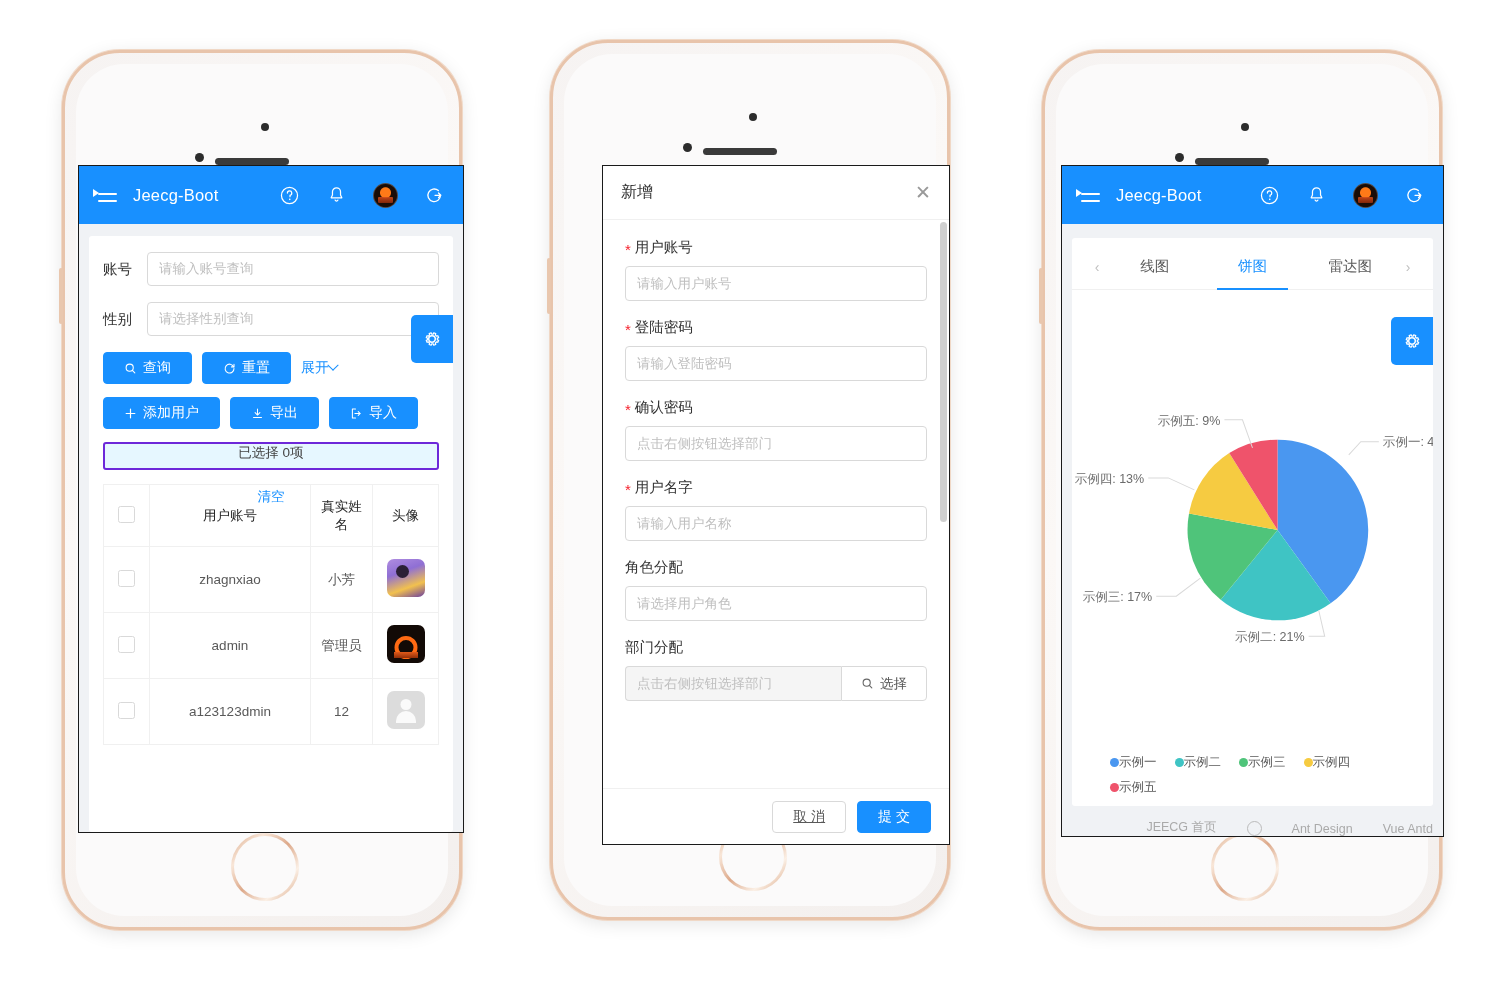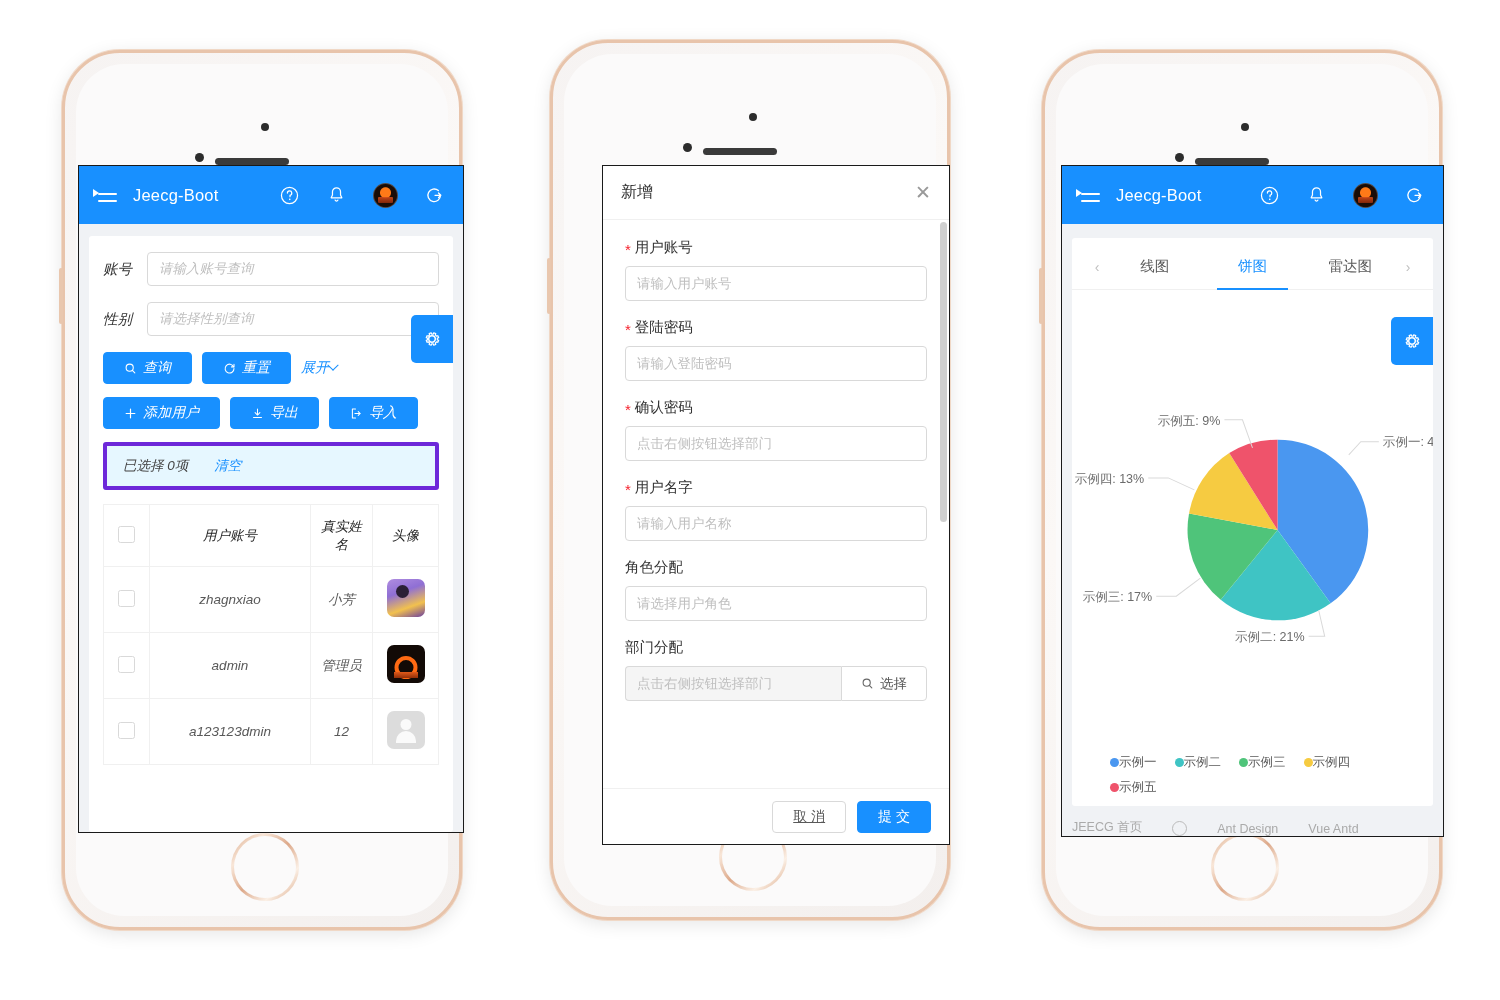--- a/index.html
+++ b/index.html
@@ -68,21 +68,21 @@
     width:25px; height:25px; border-radius:50%;
     background: radial-gradient(circle at 50% 38%, #ff7a18 0 5px, #1a0d08 6px 100%);
     position:relative; overflow:hidden; border:1px solid rgba(255,255,255,.25);
   }
   .avatar-nav::after{
     content:""; position:absolute; left:4px; right:4px; bottom:4px; height:6px;
     background:linear-gradient(#d24b1a,#8e2a0c); border-radius:1px; opacity:.9;
   }
 
   
-  .page-wrap { padding:12px 10px 0 10px; height:calc(100% - 58px); overflow:hidden; background:#f0f2f5;font-style:italic; }
+  .page-wrap { padding:12px 10px 0 10px; height:calc(100% - 58px); overflow:hidden; background:#f0f2f5; }
   .card { background:#fff; border-radius:3px; padding:16px 14px 0 14px; height:100%; }
   .form-row { display:flex; align-items:center; margin-bottom:16px; }
   .form-label { width:44px; font-size:14.5px; color:#333; flex:0 0 auto; }
   .inp {
     flex:1; height:34px; border:1px solid #d9d9d9; border-radius:4px;
     background:#fff; display:flex; align-items:center; padding:0 11px;
     font-size:13.5px; color:#bfbfbf; position:relative;
   }
   .inp .chev {
     position:absolute; right:11px; width:9px; height:9px;
@@ -91,23 +91,23 @@
   }
   .btn-row { display:flex; align-items:center; gap:10px; margin-bottom:13px; }
   .btn {
     height:32px; border-radius:4px; display:inline-flex; align-items:center; justify-content:center;
     gap:6px; padding:0 20px; font-size:14px; cursor:pointer; white-space:nowrap;
   }
   .btn-primary { background:#1890ff; color:#fff; border:1px solid #1890ff; }
   .btn-link { color:#1890ff; font-size:14px; display:inline-flex; align-items:center; gap:0; cursor:pointer; }
   .chev-down { width:8px;height:8px;border-right:1.5px solid #1890ff;border-bottom:1.5px solid #1890ff;transform:rotate(45deg) translate(-2px,-2px); }
   .alert-bar {
-    background:#e6f7ff; border:4px solid #6d28d9; border-radius:3px;
-    height:48px; display:flex; align-items:center; padding:0 16px;
-    font-size:13.5px; color:#444; gap:26px; margin-bottom:14px;
+    background:#e6f7ff; border:2px solid #6d28d9; border-radius:3px;
+    height:28px; display:flex; align-items:center; padding:0 16px;
+    font-size:13.5px; color:#444; gap:26px; margin-bottom:14px;flex-direction:column;
   }
   .alert-link { color:#1890ff; cursor:pointer; }
 
   table.tbl { width:100%; border-collapse:collapse; table-layout:fixed; font-size:13.5px; }
   table.tbl th, table.tbl td {
     border:1px solid #f0f0f0; text-align:center; color:#595959; font-weight:400;
     padding:8px 4px; vertical-align:middle;
   }
   table.tbl th { height:62px; color:#262626; }
   table.tbl td { height:66px; }
@@ -174,21 +174,21 @@
     display:flex; align-items:center; justify-content:center; cursor:pointer; position:relative;
   }
   .tab.active { color:#1890ff; }
   .tab.active::after { content:""; position:absolute; left:14%; right:14%; bottom:-1px; height:2.5px; background:#1890ff; }
   .tab.clipped { overflow:hidden; }
   .pie-area { flex:1; position:relative; }
   .legend { display:flex; flex-wrap:wrap; gap:8px 18px; padding:4px 22px 10px 38px; font-size:12.5px; color:#595959; }
   .legend-item { display:flex; align-items:center; gap:0; }
   .dot { width:9px; height:9px; border-radius:50%; display:inline-block; }
   .footer-links {
-    display:flex; align-items:flex-end; justify-content:flex-start; gap:30px;
+    display:flex; align-items:flex-end; justify-content:flex-end; gap:30px;
     font-size:12.5px; color:#aaa; padding:6px 0 0 0; height:30px; overflow:hidden; flex:0 0 auto;
   }
   .gh { width:15px; height:15px; border-radius:50%; border:1.6px solid #bbb; }
 </style>
 </head>
 <body>
 
 <div class="stage">
 
   <div class="phone" style="left:62px; top:50px;">

